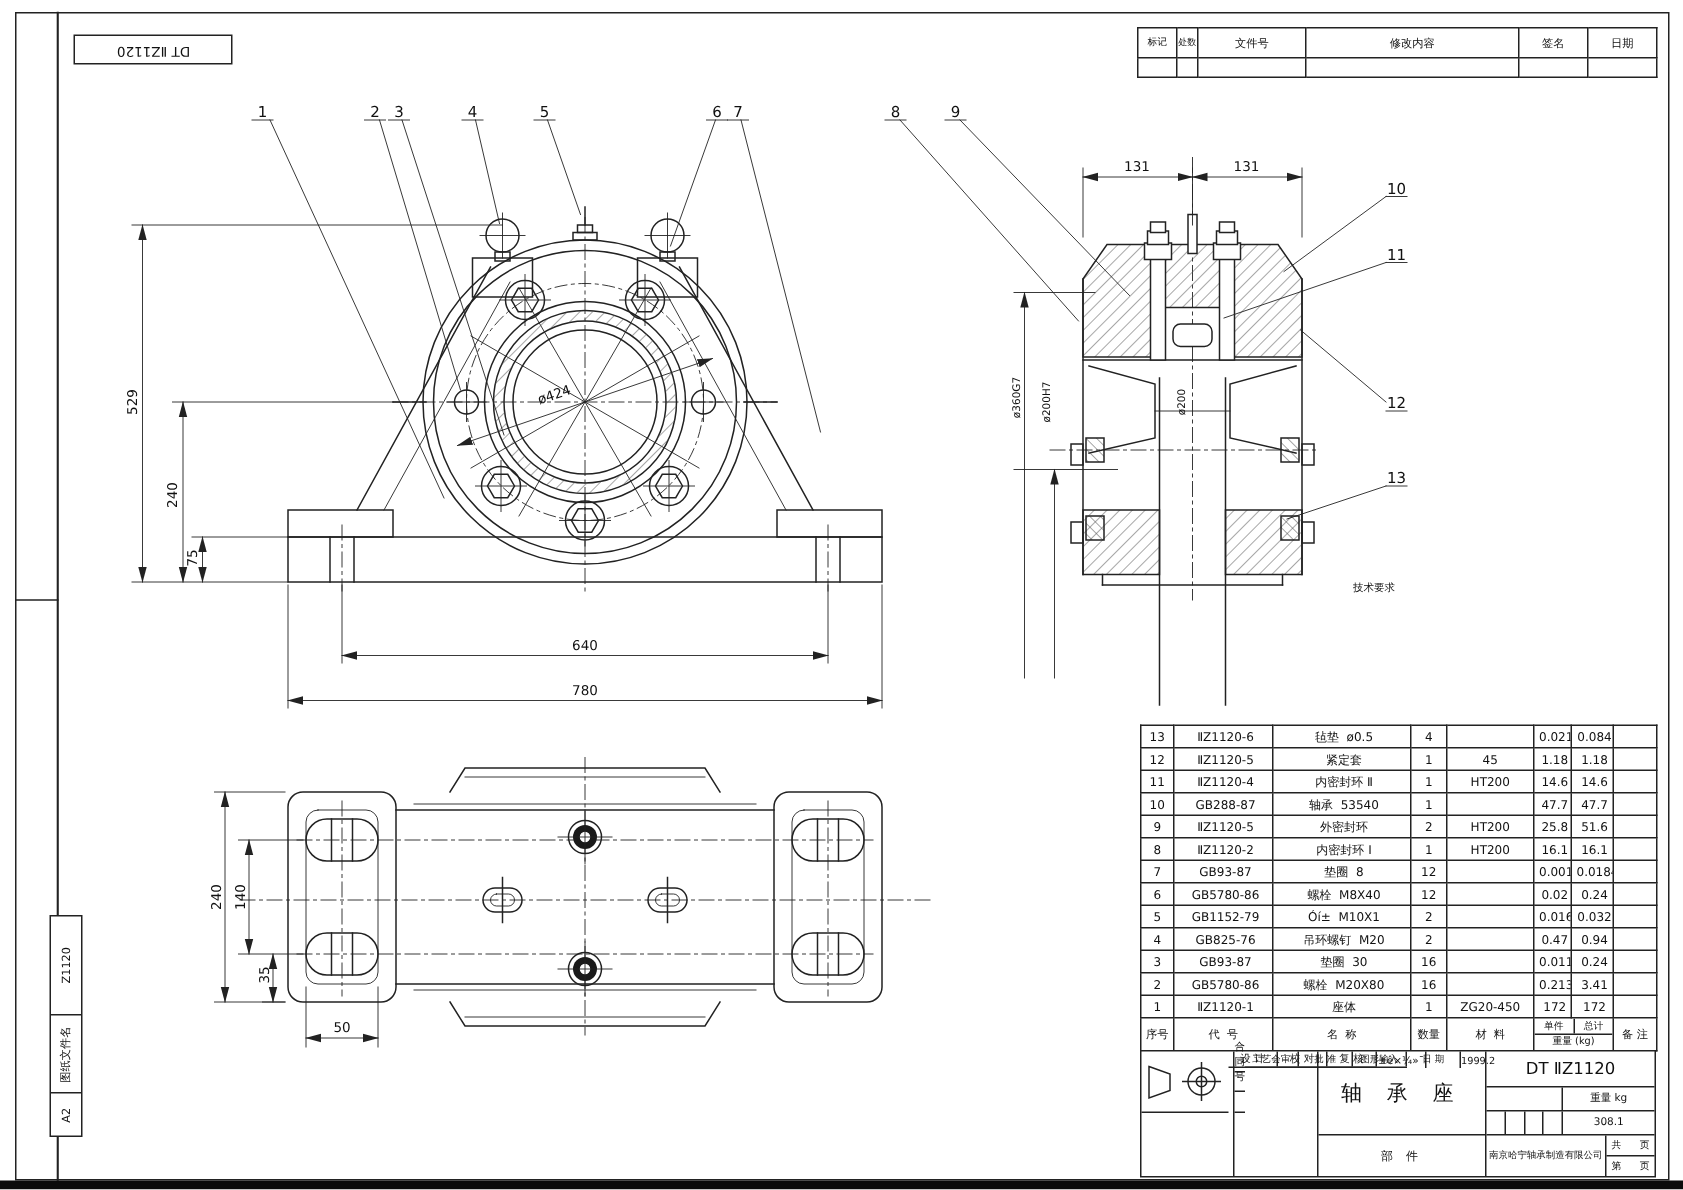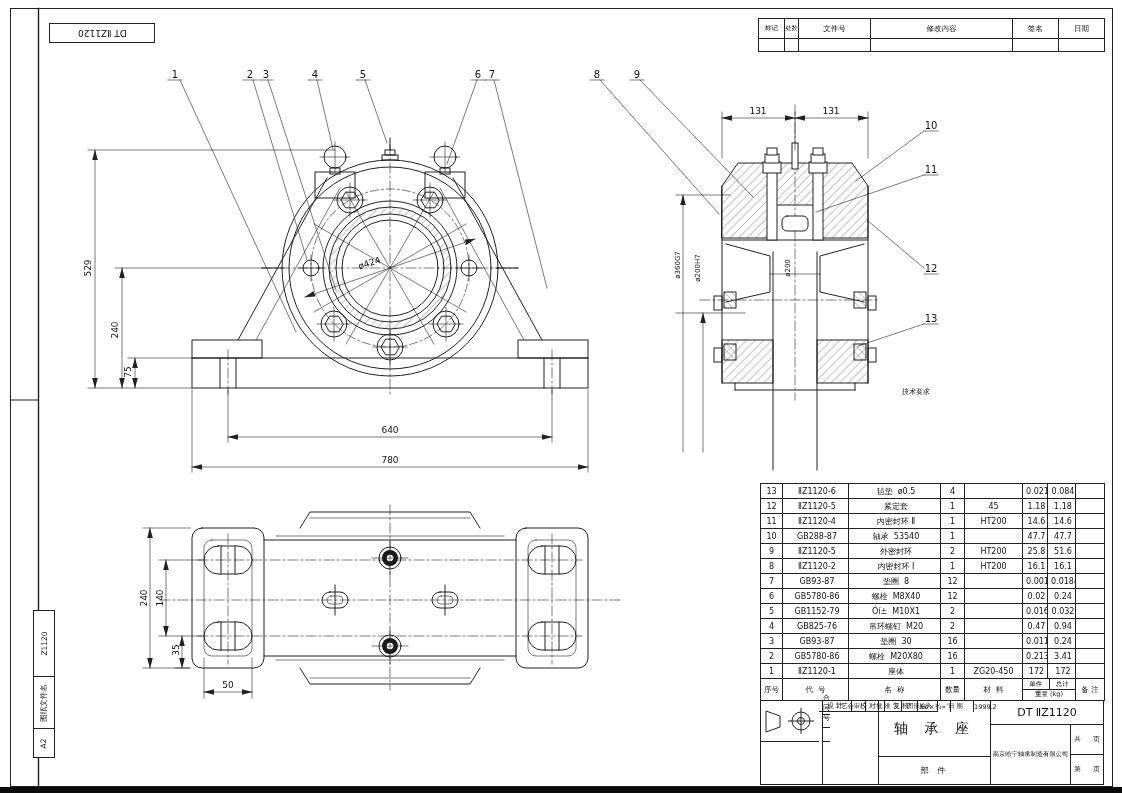--- a/index.html
+++ b/index.html
@@ -651,20 +651,35 @@
           <div class="lab">日 期</div>
           <div class="val">1999.2</div>
         </div>
   </div>
   <div class="colC">
     <div class="c-title">轴 承 座</div>
     <div class="c-kind">部 件</div>
   </div>
   <div class="colD">
     <div class="d-r1">DT ⅡZ1120</div>
+    <div class="d-r2">
+      <div class="sub top">
+            <div class="sp"></div>
+            <div class="wt" style="border-left:1px solid #222">重量 kg</div>
+          </div>
+      <div class="sub">
+            <div class="mini">
+              <div></div>
+              <div></div>
+              <div></div>
+              <div style="border-right:none"></div>
+            </div>
+            <div class="wt" style="border-left:1px solid #222">308.1</div>
+          </div>
+    </div>
     <div class="d-r3">
       <div class="company">南京哈宁轴承制造有限公司</div>
       <div class="pages">
         <div>共      页</div>
         <div>第      页</div>
       </div>
     </div>
   </div>
 </div>
 

